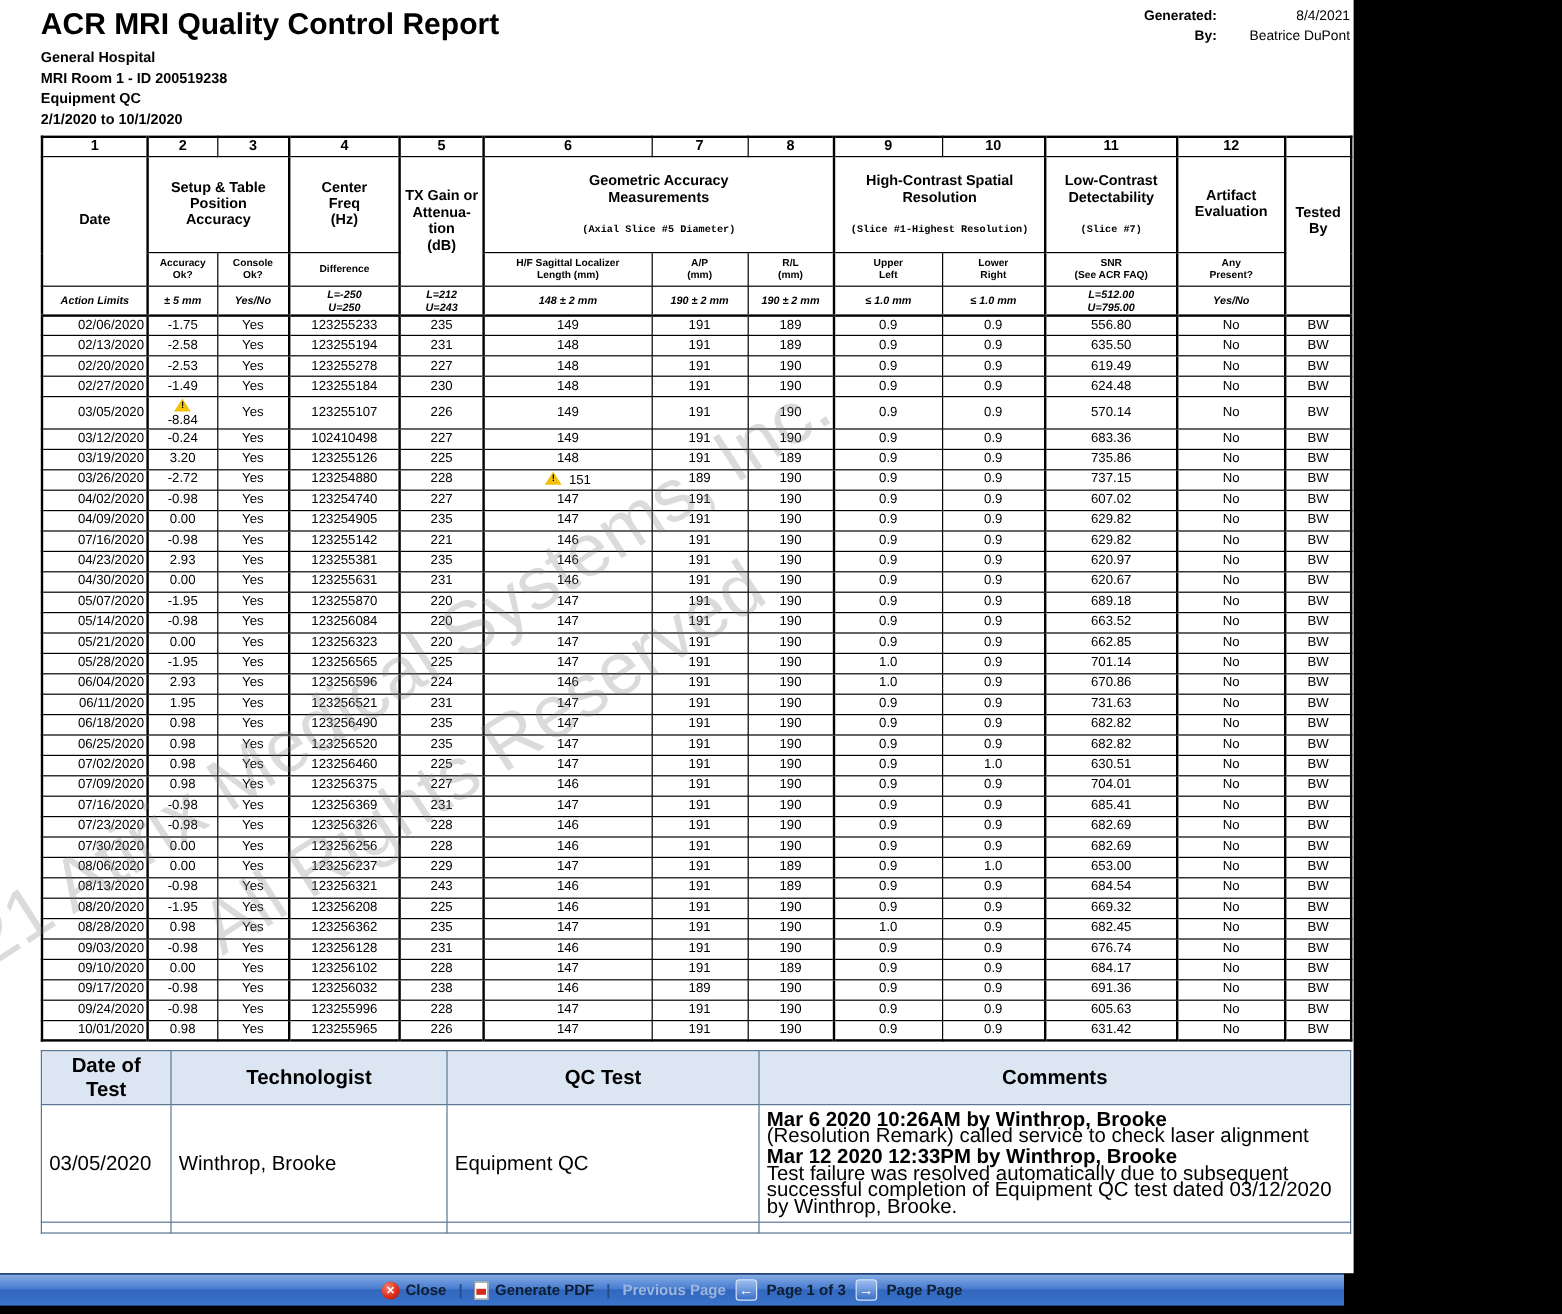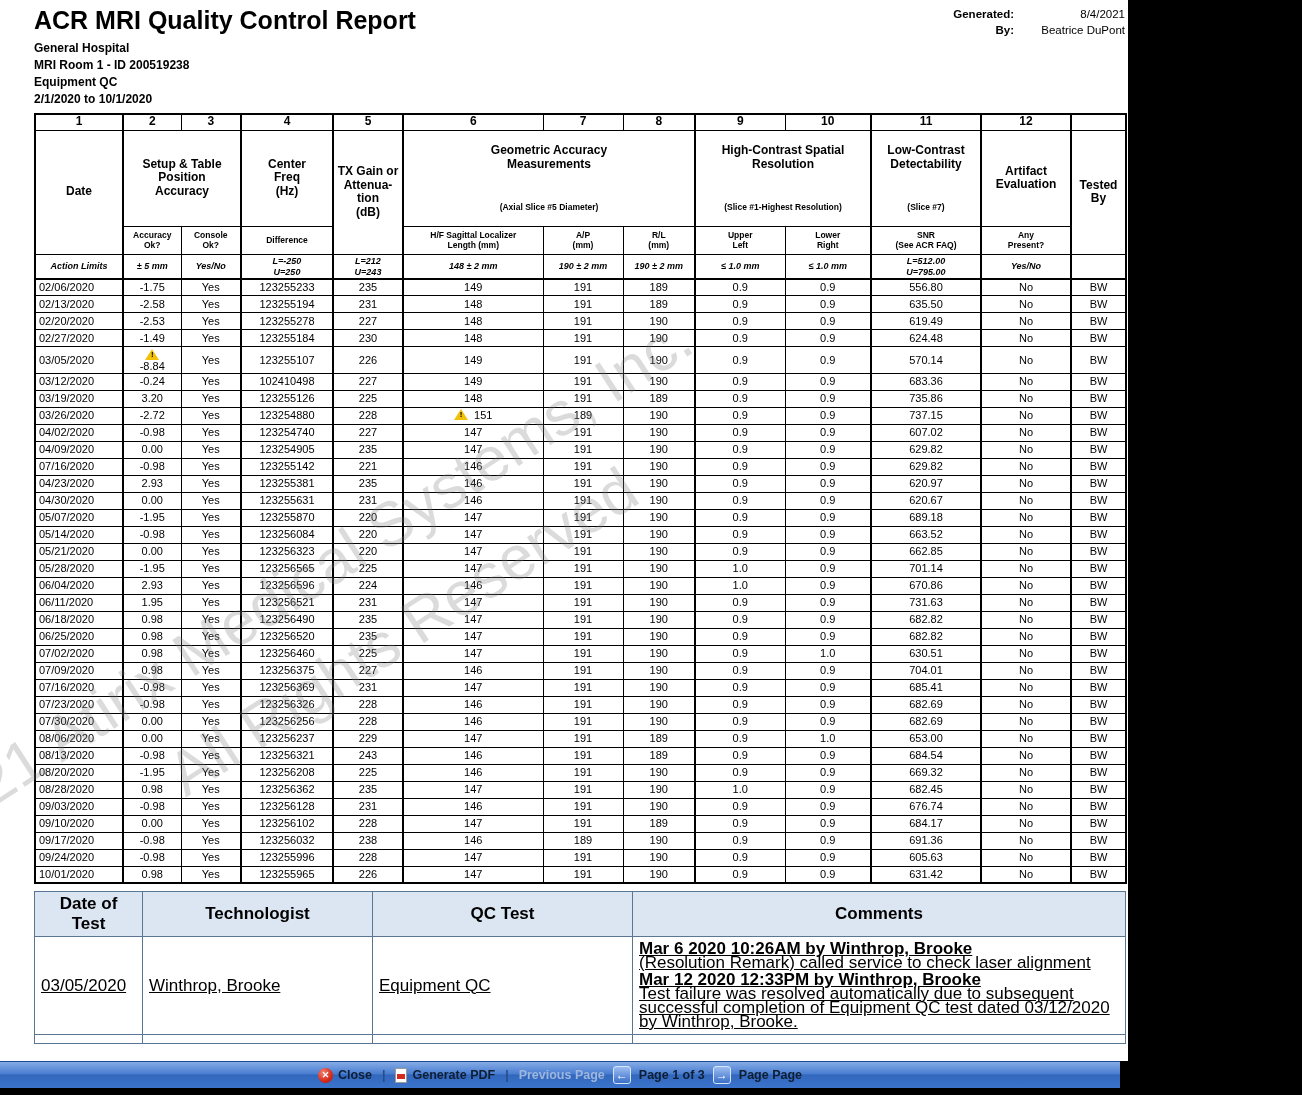--- a/index.html
+++ b/index.html
@@ -19,37 +19,37 @@
   .g-label { width:150px; text-align:right; font-weight:bold; padding-right:8px; }
   .g-val { flex:1; text-align:right; }
 
   
   .qc-table { border-collapse:collapse; table-layout:fixed; width:1091px; margin:5px 0 0 22px; border:2px solid #000; background:#fff; }
   .qc-table td { border:1px solid #000; text-align:center; vertical-align:middle; font-size:11px; padding:0 2px; height:17px; line-height:1.15; color:#000; }
   .qc-table .bL { border-left-width:2px; }
   .num-row td { font-weight:bold; font-size:12px; height:16px; }
   .group-row td { font-weight:bold; font-size:12px; white-space:pre-line; height:54px; }
   .sub-row td { font-weight:bold; font-size:8.5px; white-space:pre-line; height:28px; }
-  .note { font-size:8.5px; font-weight:bold; margin-top:17px; }
+  .note { font-size:8.5px; font-weight:bold; margin-top:1px;font-family:Liberation Mono, monospace; }
   .limits-row td { font-weight:bold; font-style:italic; font-size:9px; white-space:pre-line; height:24px; border-bottom:2px solid #000; }
-  .qc-table tbody td:first-child { text-align:left; padding-left:3px; }
+  .qc-table tbody td:first-child { text-align:right; padding-left:3px; }
 
   
   .warn { display:inline-block; position:relative; width:0; height:0;
           border-left:7px solid transparent; border-right:7px solid transparent;
           border-bottom:11px solid #f2c20a; vertical-align:middle; }
   .warn::after { content:"!"; position:absolute; top:1px; left:0; transform:translateX(-50%);
                  font-size:8px; font-weight:bold; color:#000; line-height:10px; }
   .warn.inline { margin-right:6px; vertical-align:-1px; }
 
   
   .comments-table { border-collapse:collapse; table-layout:fixed; width:1091px; margin:7px 0 0 22px; border:1px solid #2c4a68; background:#fff; }
   .comments-table th, .comments-table td { border:1px solid #5a7693; font-size:17px; padding:2px 6px; color:#000; }
   .comments-table th { background:#dce6f3; font-weight:bold; text-align:center; height:17px; }
-  .comments-table td { text-align:left; vertical-align:middle;text-decoration:underline; }
+  .comments-table td { text-align:left; vertical-align:middle; }
   .comments-table tr.main-row td { height:90px; }
   .comment-head { font-weight:bold; line-height:14px; margin-top:3px; }
   .comment-body { line-height:14px; margin-bottom:3px; }
   .empty-row td { height:9px; padding:0; }
 
   
   .watermark { position:absolute; left:0; top:130px; width:1128px; height:825px; overflow:hidden; pointer-events:none; }
   .wm-inner { position:absolute; left:-225px; top:280px; width:1500px; transform:rotate(-33deg);
               color:rgba(125,125,125,0.28); font-size:62px; white-space:nowrap; }
   .wm-line2 { margin-left:300px; margin-top:26px; }

